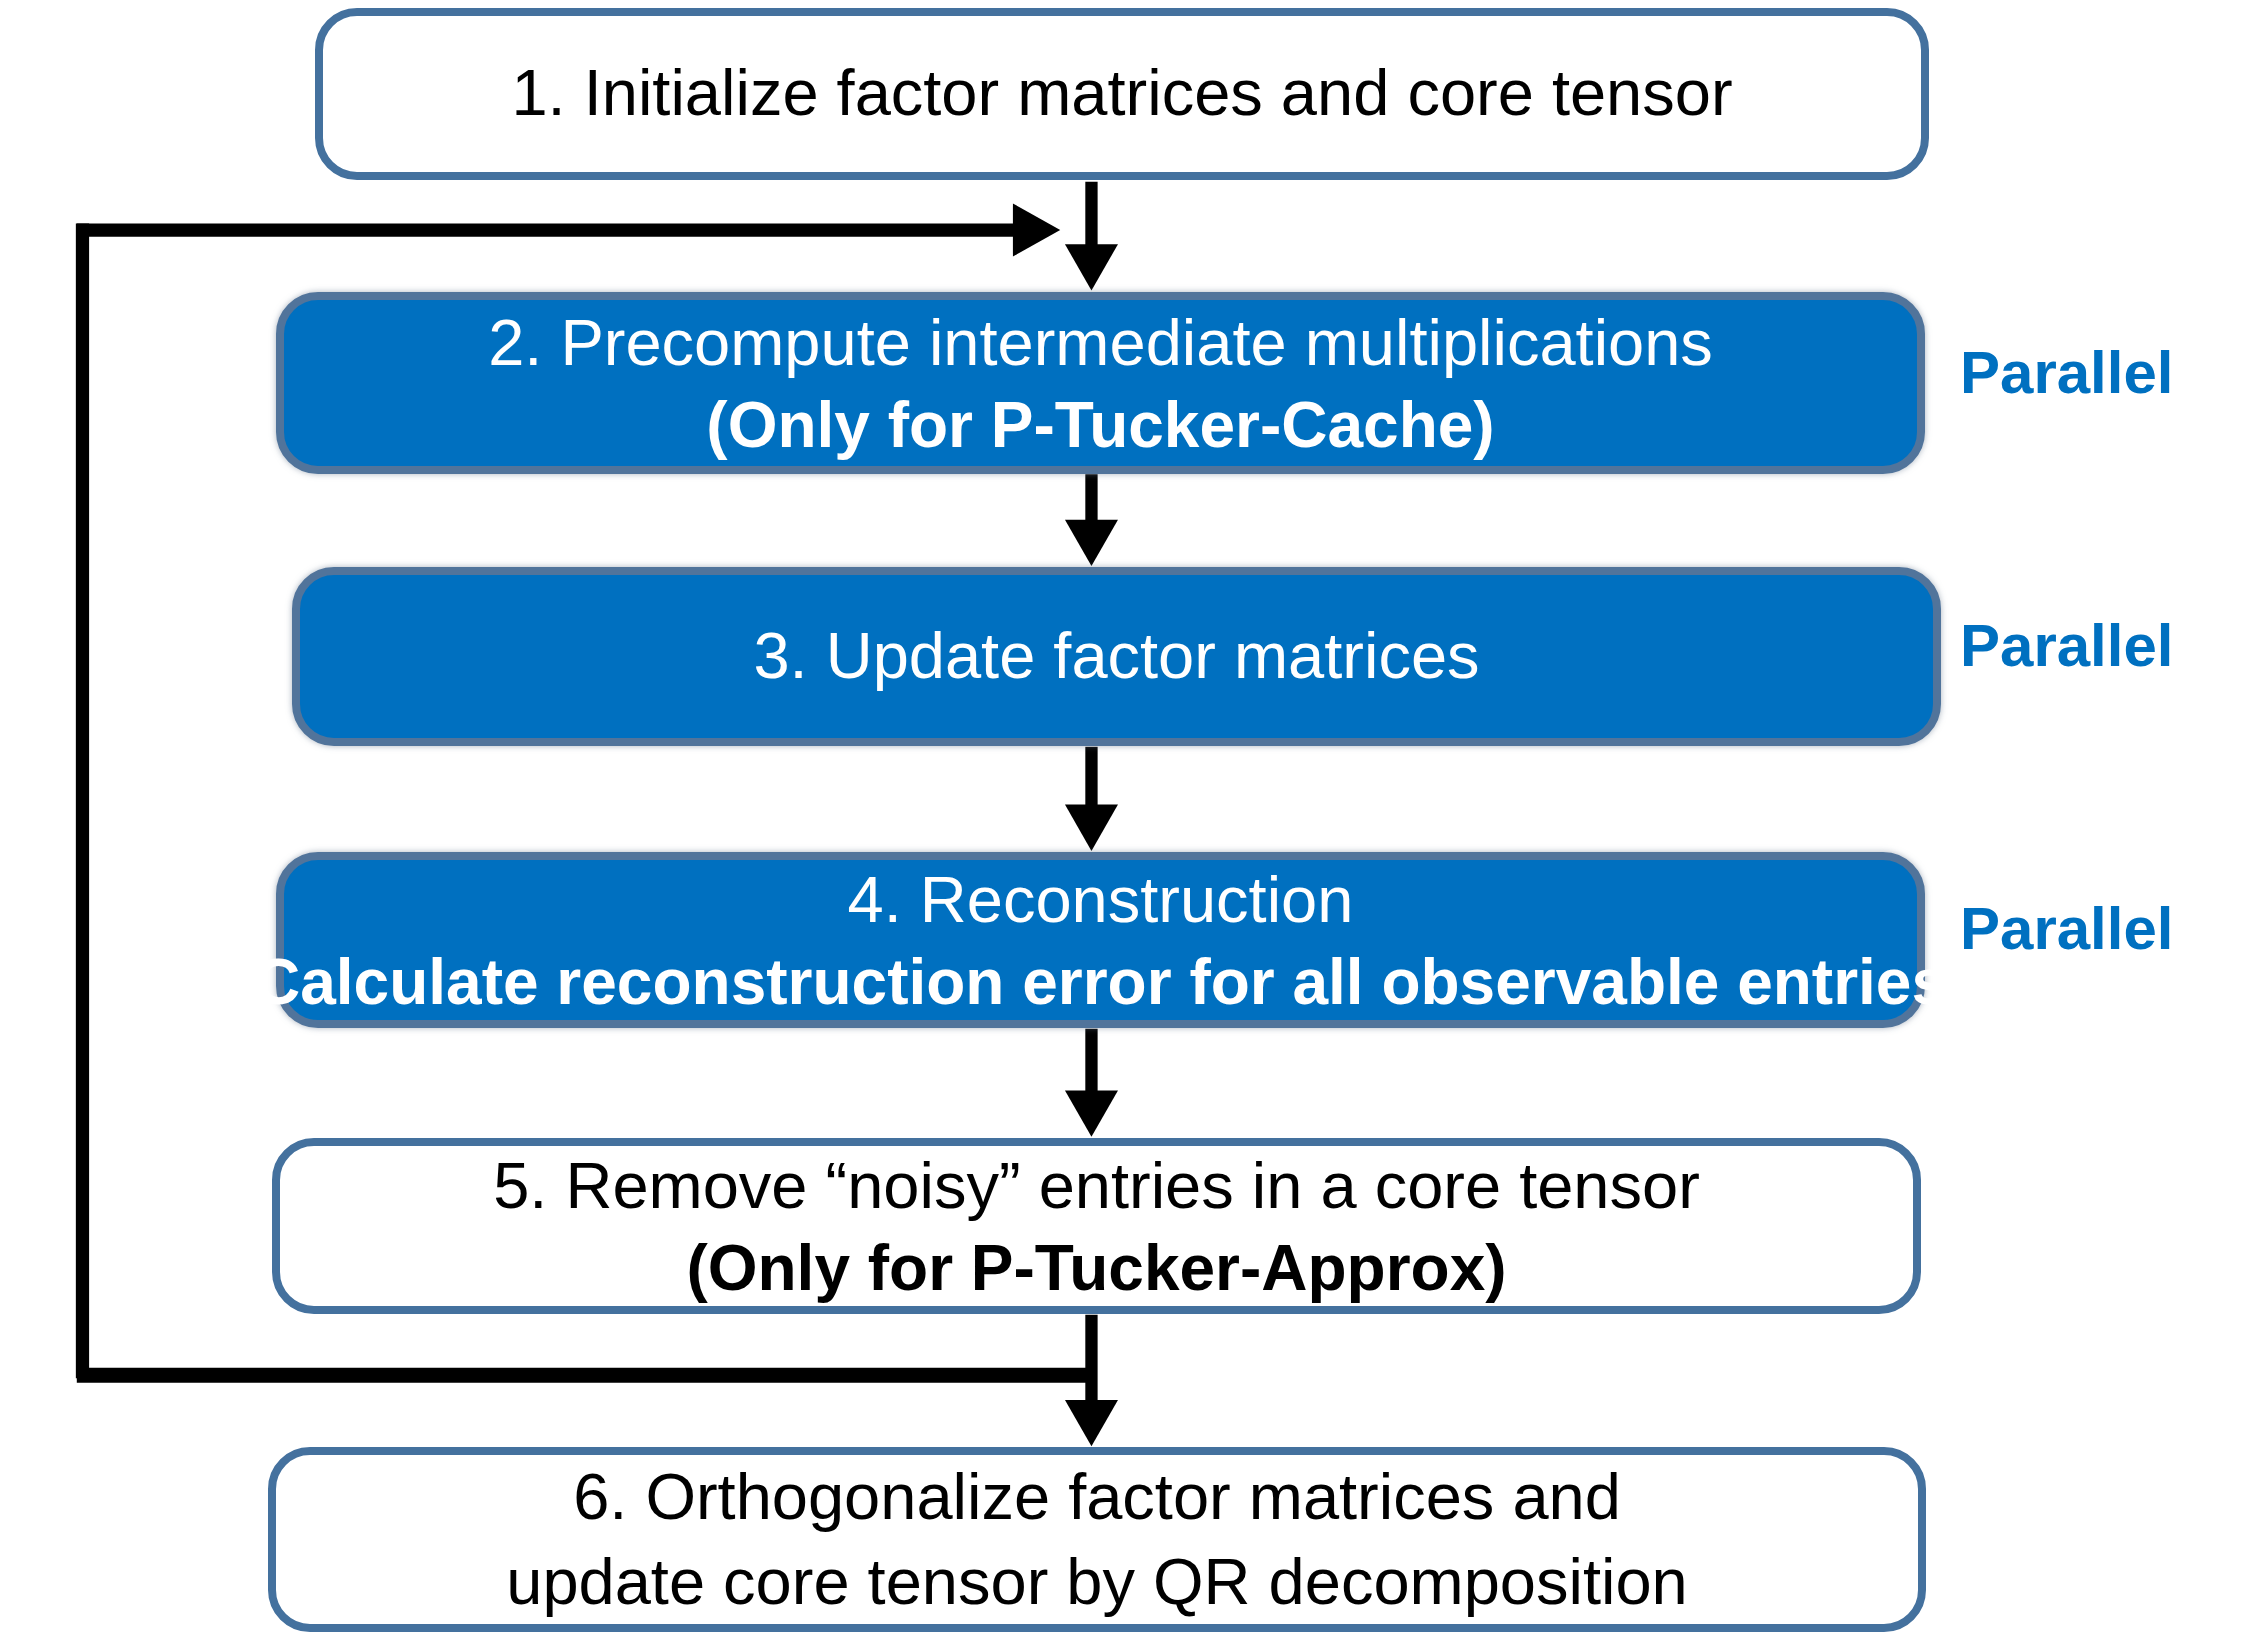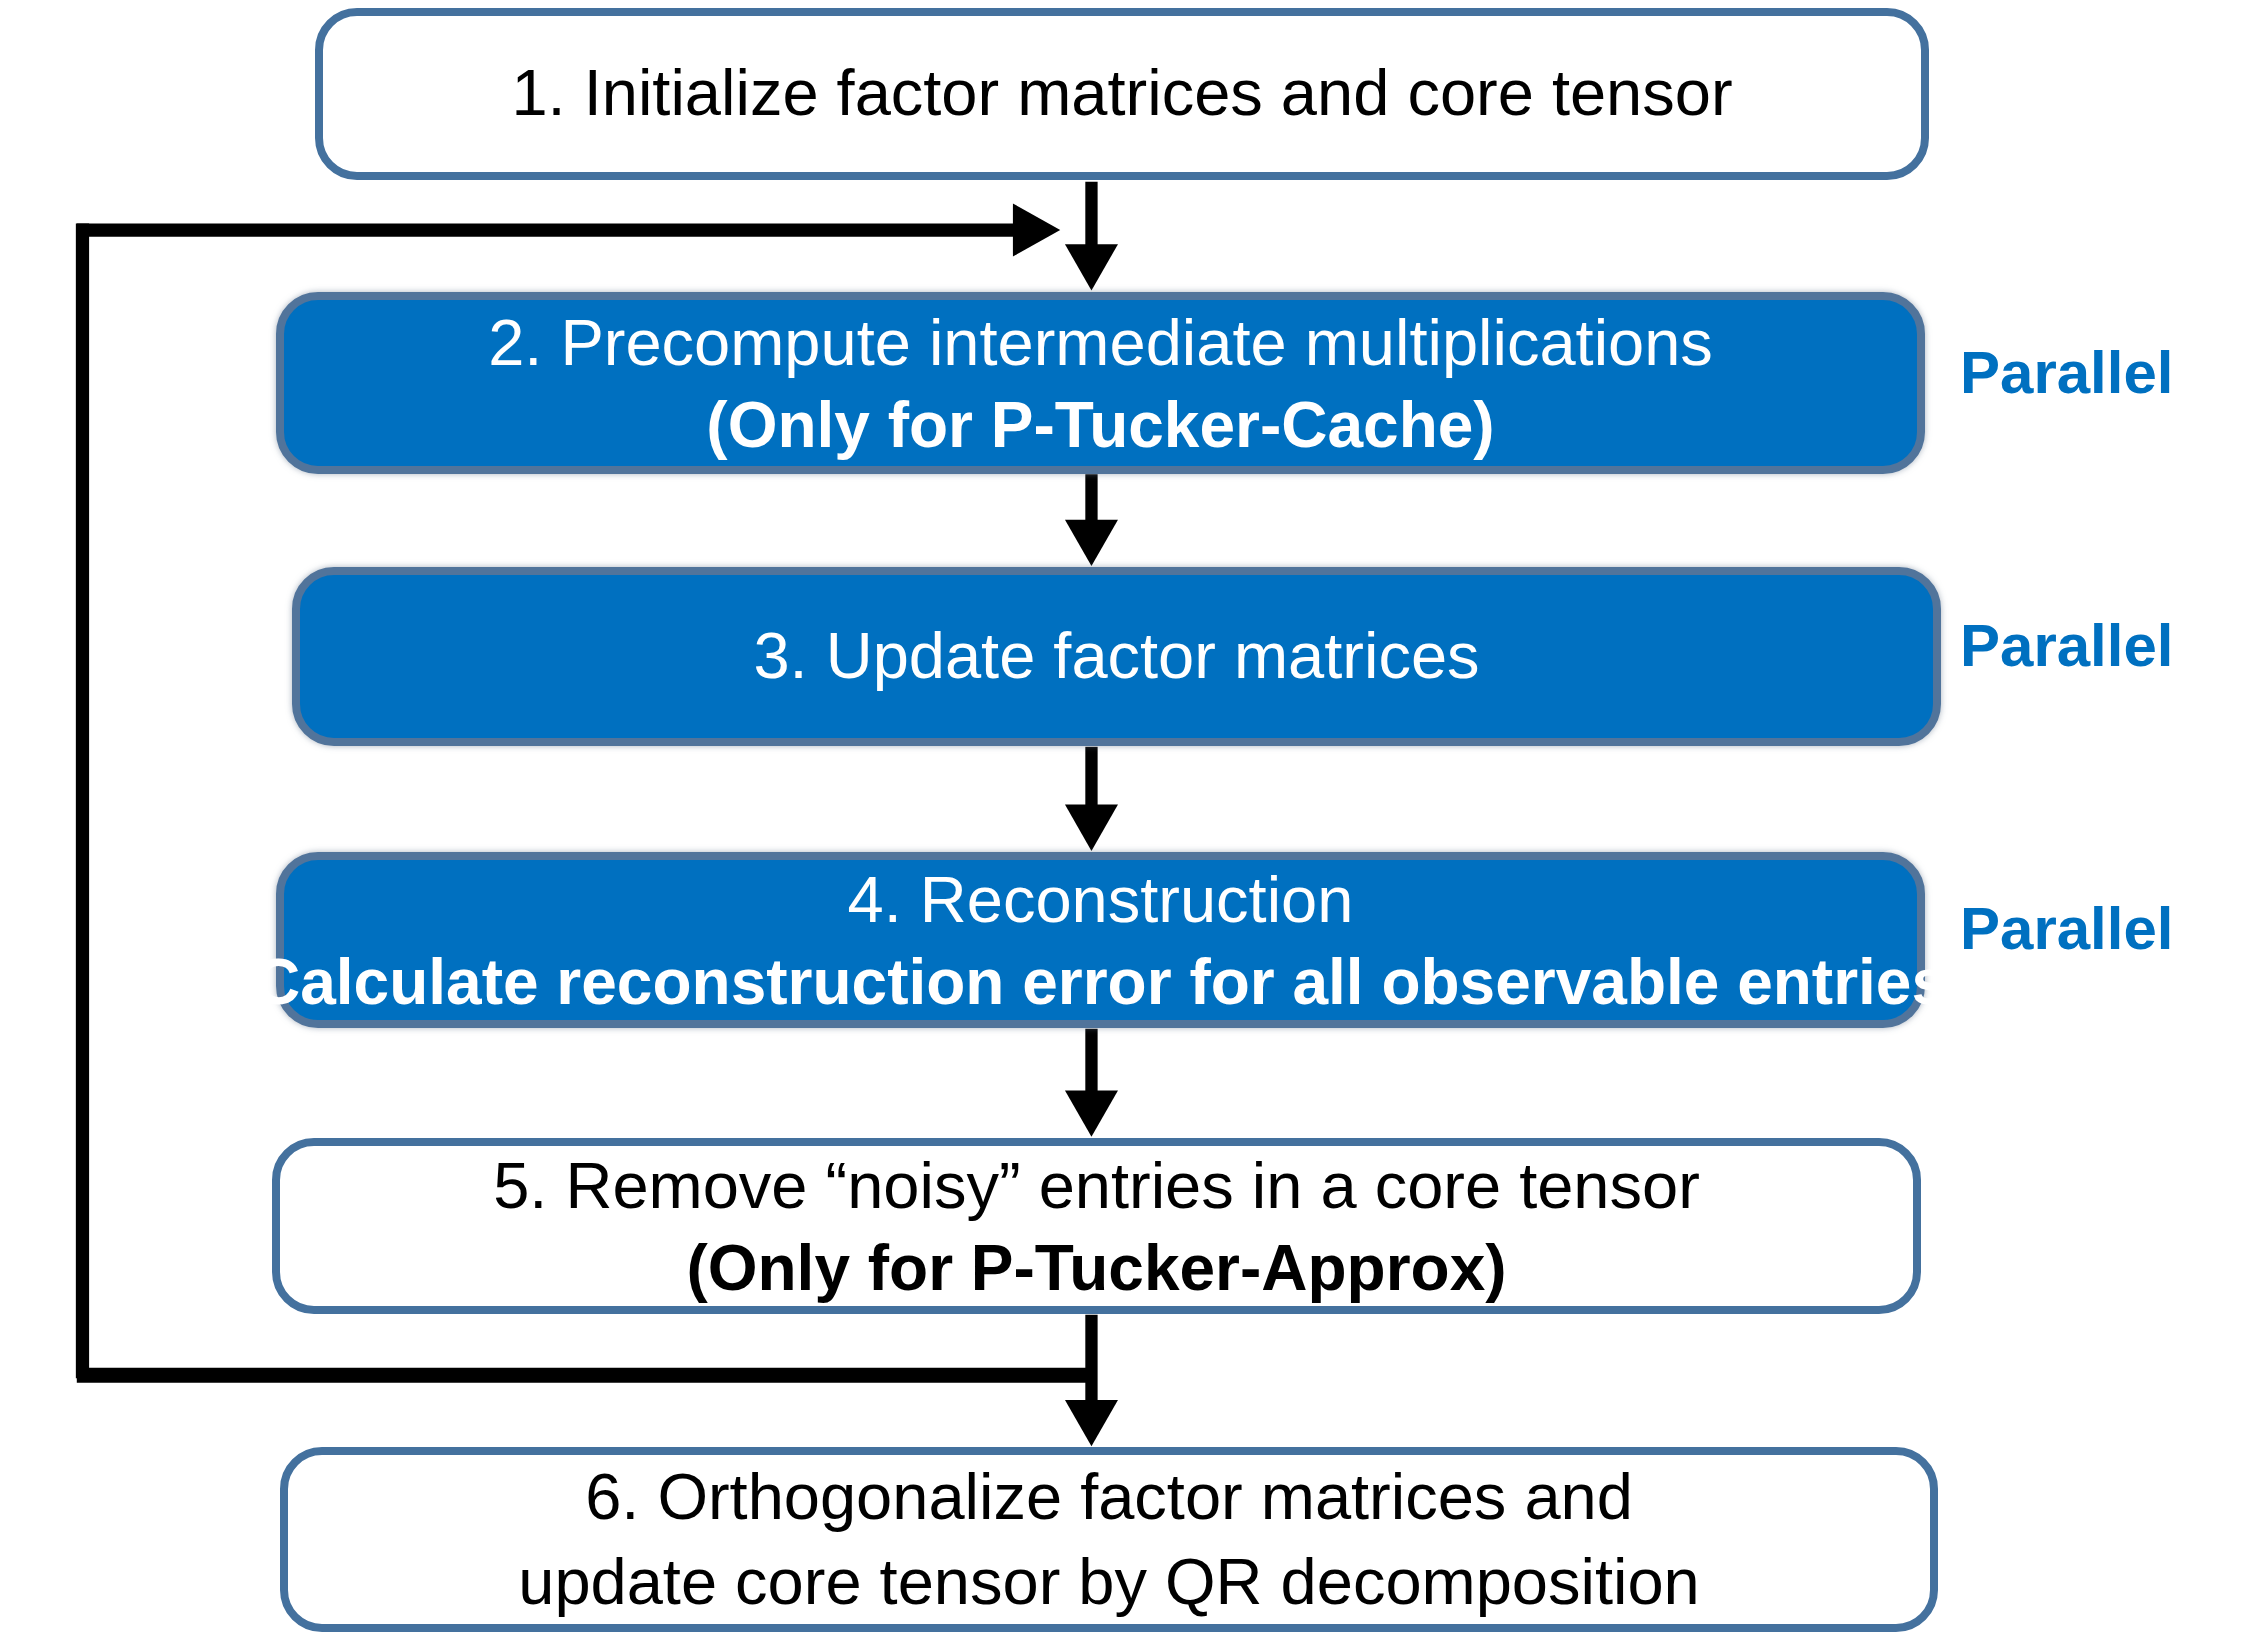--- a/index.html
+++ b/index.html
@@ -116,21 +116,21 @@
   <div class="box blue" style="left:256px; top:852px; width:1649px; height:176px;">
     <div class="l1">4. Reconstruction</div>
     <div class="l2">Calculate reconstruction error for all observable entries</div>
   </div>
 
   <div class="box white" style="left:252px; top:1138px; width:1649px; height:176px;">
     <div class="l1">5. Remove “noisy” entries in a core tensor</div>
     <div class="l2">(Only for P-Tucker-Approx)</div>
   </div>
 
-  <div class="box white" style="left:260px; top:1447px; width:1658px; height:185px;">
+  <div class="box white" style="left:248px; top:1447px; width:1658px; height:185px;">
     <div class="l1">6. Orthogonalize factor matrices and</div>
     <div class="l1">update core tensor by QR decomposition</div>
   </div>
 
   <div class="parallel" style="top:338px;">Parallel</div>
   <div class="parallel" style="top:611px;">Parallel</div>
   <div class="parallel" style="top:894px;">Parallel</div>
 
 </div>
 

